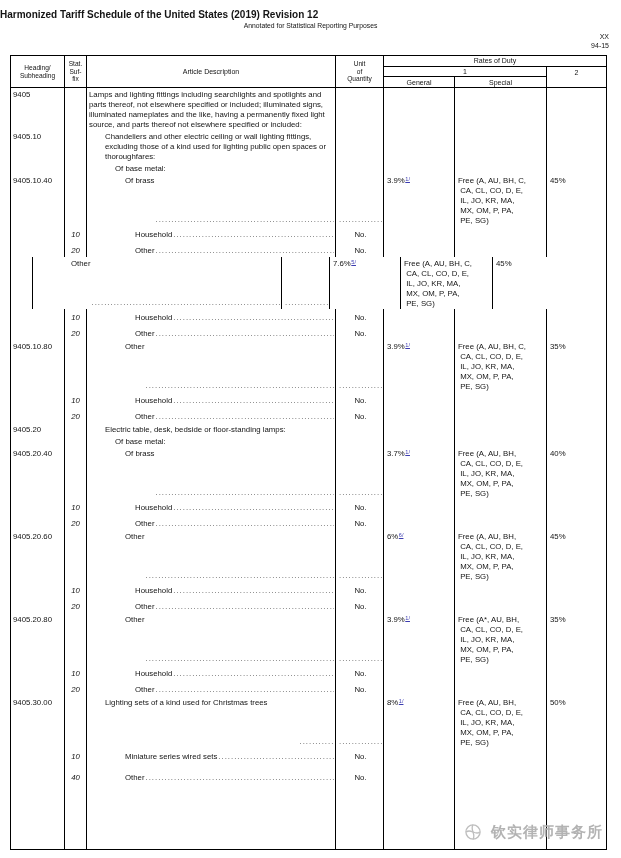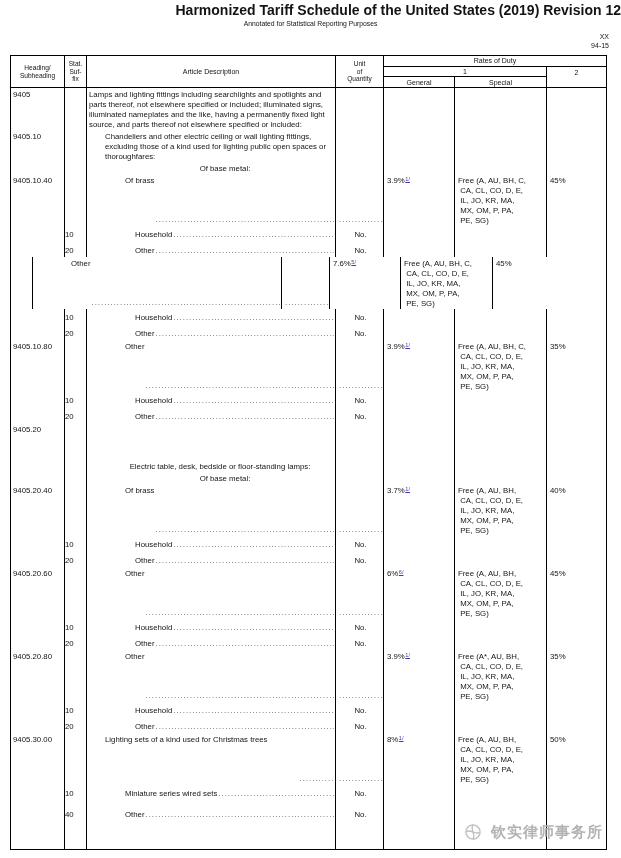--- a/index.html
+++ b/index.html
@@ -7,21 +7,21 @@
     --wm-color:#b3b3b3;
     --line:#000;
     --txt:#141414;
   }
   html,body{margin:0;padding:0;background:#e8e8e8;}
   .page{
     width:621px;height:858px;background:#fff;position:relative;
     font-family:"Liberation Sans", sans-serif;color:var(--txt);
     margin:0 auto;overflow:hidden;
   }
-  .doc-title{text-align:right;font-weight:bold;font-size:14px;padding-top:2px;}
+  .doc-title{text-align:left;font-weight:bold;font-size:10px;padding-top:9px;}
   .doc-subtitle{text-align:center;font-size:6.8px;margin-top:2px;}
   .page-ref{position:absolute;right:12px;top:32px;font-size:7px;line-height:9px;text-align:right;white-space:pre-line;}
 
   .tariff-table{
     position:absolute;left:10px;top:55px;width:597px;height:795px;
     border:1.5px solid var(--line);box-sizing:border-box;
     display:flex;flex-direction:column;background:#fff;
   }
   
   .thead{display:flex;border-bottom:1px solid var(--line);height:31px;flex:0 0 31px;}
@@ -42,23 +42,23 @@
   .r2{flex:1;font-size:7px;line-height:11px;text-align:center;}
 
   
   .tbody{display:flex;flex-direction:column;flex:1;}
   .trow{display:flex;flex:0 0 auto;}
   .trow.filler{flex:1 1 auto;}
   .c{border-right:1px solid var(--line);box-sizing:border-box;padding-top:2px;font-size:7.8px;line-height:10px;}
   .trow.stat .c{padding-top:4px;}
   .trow.gap-lg .c{padding-top:9px;}
   .c-head{width:54px;padding-left:2px;}
-  .c-stat{width:22px;text-align:left;}
+  .c-stat{width:22px;text-align:center;font-style:italic;}
   .c-desc{width:249px;display:flex;}
-  .desc-wrap{flex:1;display:flex;min-width:0;justify-content:center;}
+  .desc-wrap{flex:1;display:flex;min-width:0;}
   .desc-text{flex:0 1 auto;}
   .dots{flex:1 1 0;min-width:0;overflow:hidden;white-space:nowrap;margin:0 1px 1.5px 1px;align-self:flex-end;color:#3c3c3c;}
   .dots::after{content:"...................................................................................................................................";letter-spacing:1px;font-size:7.8px;}
   .c-unit{width:48px;padding-left:2px;display:flex;justify-content:center;}
   .c-unit .dots{margin-right:0;}
   .c-gen{width:71px;padding-left:3px;white-space:nowrap;}
   .c-spec{width:92px;padding-left:3px;padding-right:1px;white-space:pre-wrap;}
   .c-two{width:56px;border-right:none;padding-left:3px;}
   .fn{color:var(--fn-color);text-decoration:underline;font-size:5.6px;position:relative;top:-2.5px;margin-left:0.5px;}
 
@@ -317,21 +317,21 @@
 
     </div>
     <div class="c c-gen"><span class="gen-v"></span></div>
     <div class="c c-spec"></div>
     <div class="c c-two"></div>
   </div>
         <div class="trow">
     <div class="c c-head"><span class="txt">9405.20</span></div>
     <div class="c c-stat"><span class="txt"></span></div>
     <div class="c c-desc">
-      <div class="desc-wrap" style="padding-left: 18px; margin-top: 37px;">
+      <div class="desc-wrap" style="padding-left: 18px;">
         <span class="desc-text txt">Electric table, desk, bedside or floor-standing lamps:</span>
 
       </div>
     </div>
     <div class="c c-unit">
       <span class="txt"></span>
 
     </div>
     <div class="c c-gen"><span class="gen-v"></span></div>
     <div class="c c-spec"></div>

